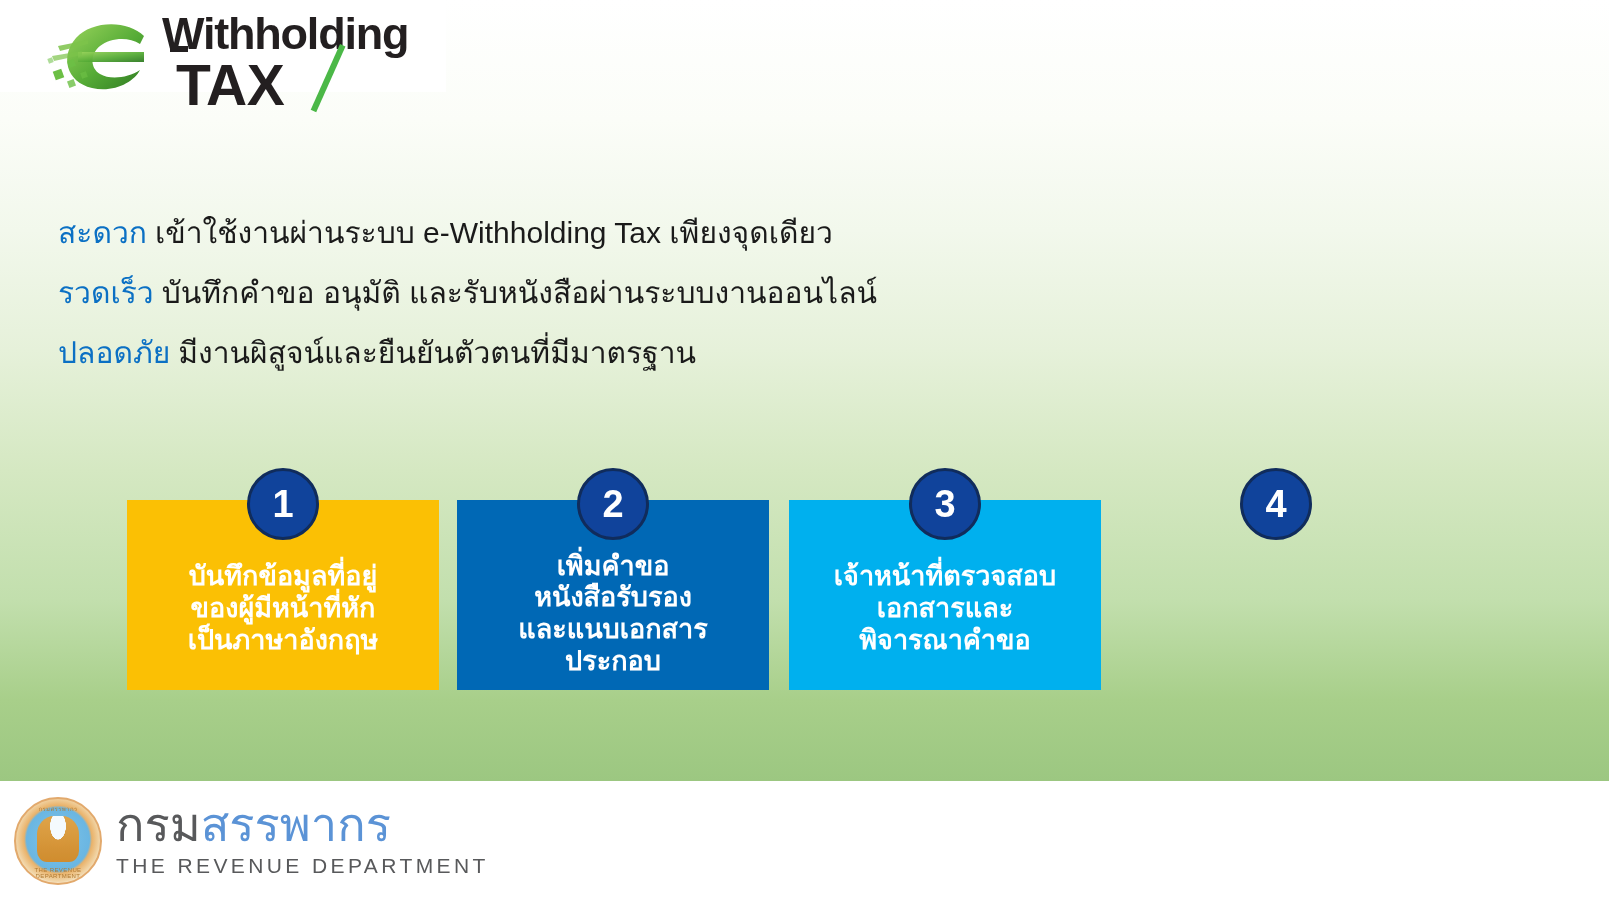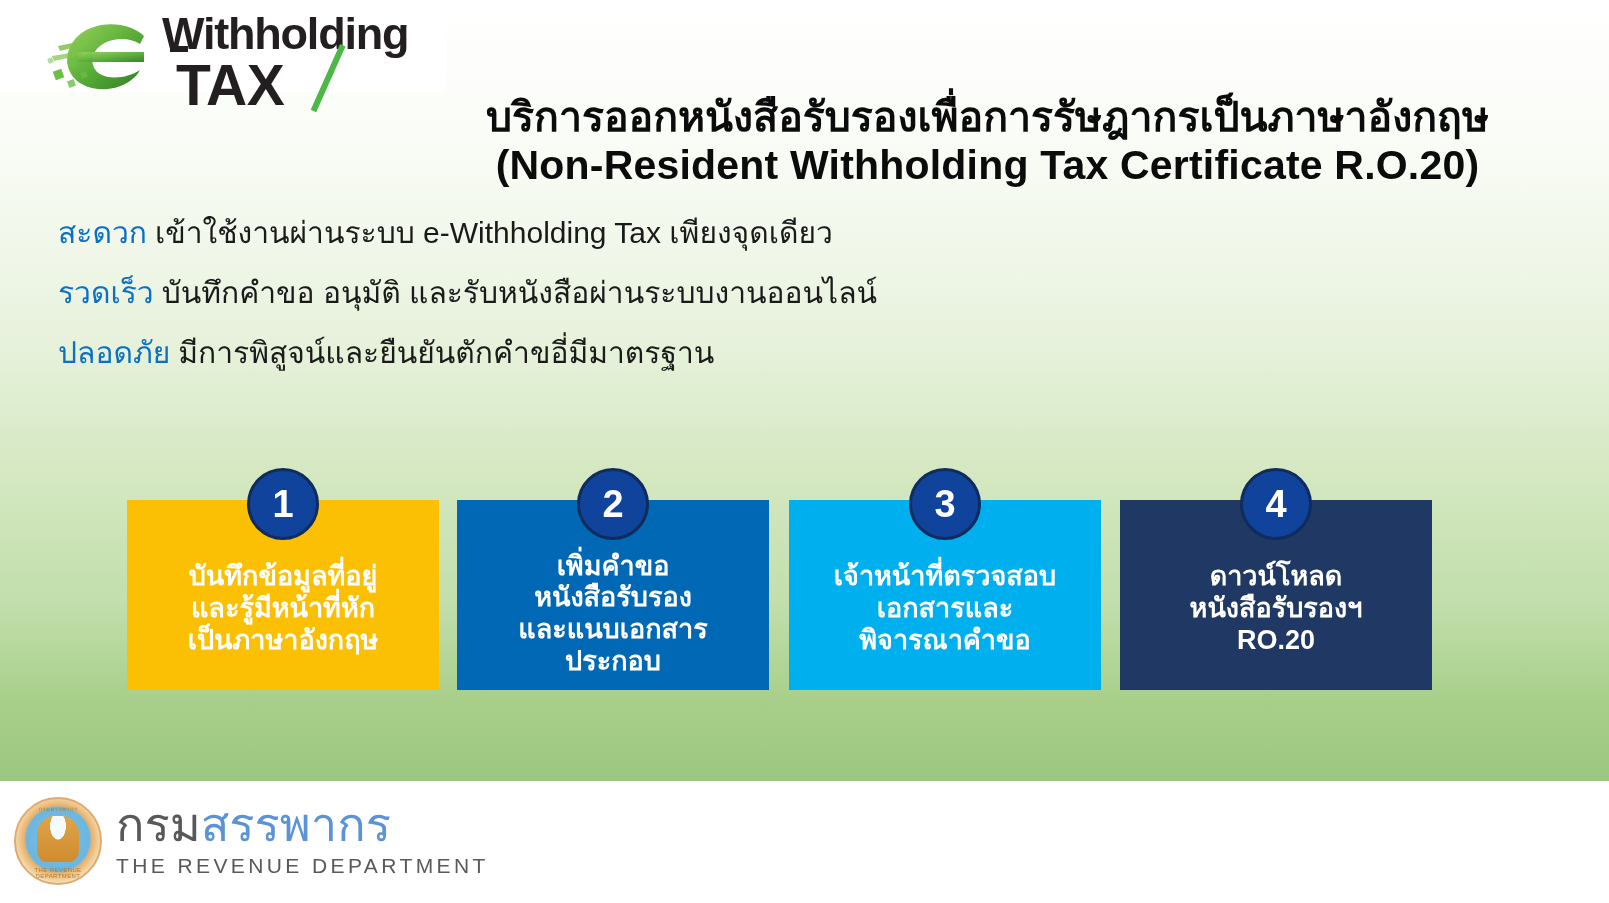--- a/index.html
+++ b/index.html
@@ -278,43 +278,39 @@
           <span>Withholding</span>
         </div>
         <div class="ewt-line2">
           <span>TAX</span>
         </div>
         <span class="ewt-green-slash"></span>
       </div>
     </div>
   </div>
 
-  <div id="title-wrap">
-    <div class="title-line" id="title-th">บริการออกหนังสือรับรองเพื่อการรัษฎากรเป็นภาษาอังกฤษ</div>
-    <div class="title-line" id="title-en">(Non-Resident Withholding Tax Certificate R.O.20)</div>
-  </div>
 
   <div id="bullets">
     <div class="bullet-row">
       <span class="bullet-key">สะดวก</span><span class="bullet-text">เข้าใช้งานผ่านระบบ e-Withholding Tax เพียงจุดเดียว</span>
     </div>
     <div class="bullet-row">
       <span class="bullet-key">รวดเร็ว</span><span class="bullet-text">บันทึกคำขอ อนุมัติ และรับหนังสือผ่านระบบงานออนไลน์</span>
     </div>
     <div class="bullet-row">
-      <span class="bullet-key">ปลอดภัย</span><span class="bullet-text">มีการพิสูจน์และยืนยันตักคำขอี่มีมาตรฐาน</span>
+      <span class="bullet-key">ปลอดภัย</span><span class="bullet-text">มีงานผิสูจน์และยืนยันตัวตนที่มีมาตรฐาน</span>
     </div>
   </div>
 
   <div id="steps">
 
     <div class="step" id="step-1">
       <div class="step-body" style="background: rgb(251, 192, 4);">
         <div class="step-label">บันทึกข้อมูลที่อยู่
-และรู้มีหน้าที่หัก
+ของผู้มีหน้าที่หัก
 เป็นภาษาอังกฤษ</div>
       </div>
       <div class="step-badge">1</div>
     </div>
 
     <div class="step" id="step-2">
       <div class="step-body" style="background: rgb(0, 104, 181); align-items: flex-end;">
         <div class="step-label">เพิ่มคำขอ
 หนังสือรับรอง
 และแนบเอกสาร
@@ -326,25 +322,20 @@
     <div class="step" id="step-3">
       <div class="step-body" style="background: rgb(0, 176, 238);">
         <div class="step-label">เจ้าหน้าที่ตรวจสอบ
 เอกสารและ
 พิจารณาคำขอ</div>
       </div>
       <div class="step-badge">3</div>
     </div>
 
     <div class="step" id="step-4">
-      <div class="step-body" style="background: rgb(31, 56, 100);">
-        <div class="step-label">ดาวน์โหลด
-หนังสือรับรองฯ
-RO.20</div>
-      </div>
       <div class="step-badge">4</div>
     </div>
 
   </div>
 
   <div id="footer-band"></div>
 
   <div id="footer-content">
 
     <div id="rd-seal">

